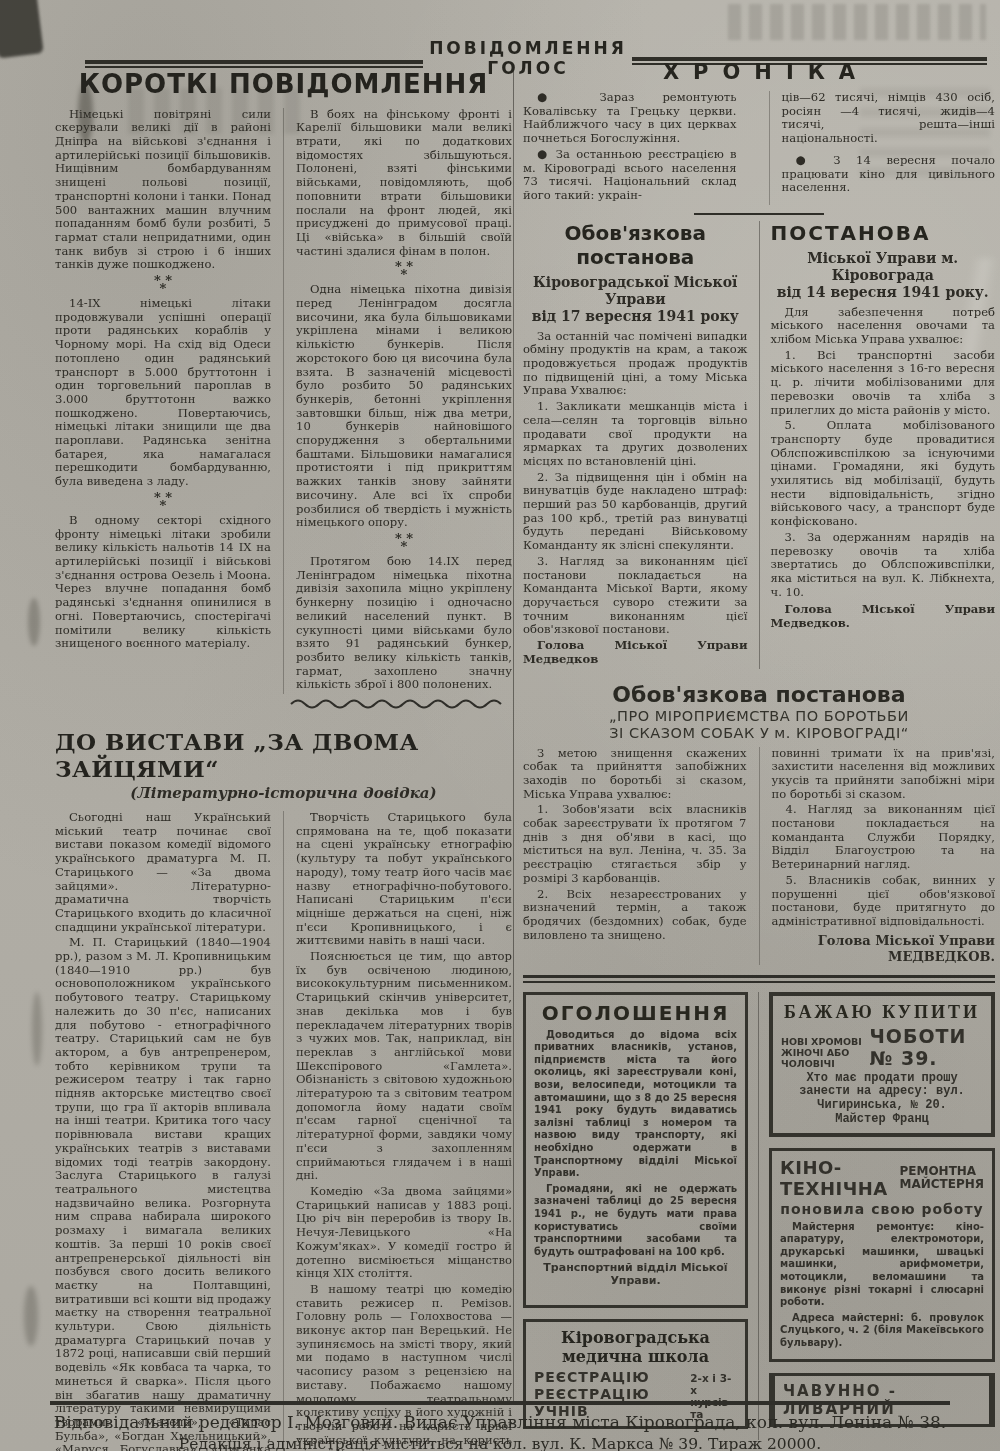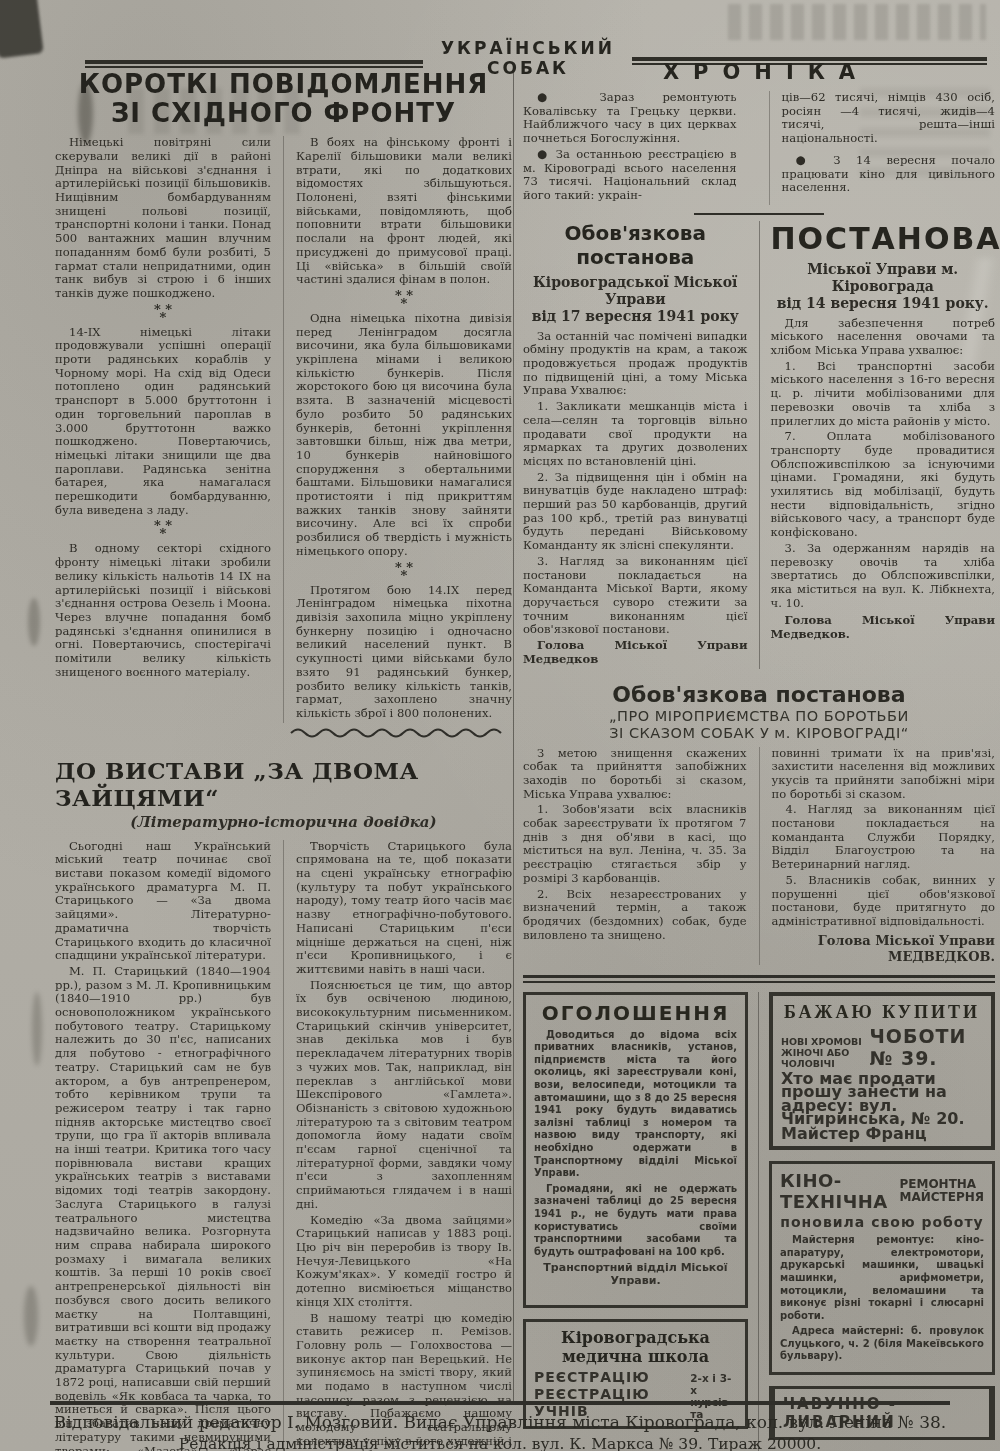--- a/index.html
+++ b/index.html
@@ -53,21 +53,21 @@
   .play-sub{font-style:italic;font-weight:bold;text-align:center;font-size:15px;margin:0 0 4px;}
 
   .chron-title{font-family:"DejaVu Sans",sans-serif;font-weight:bold;text-align:center;
     font-size:21px;letter-spacing:14px;text-indent:14px;margin:0 0 2px;color:#26251f;}
   .chron-rule{width:130px;height:2px;background:#2f2e28;margin:8px auto 6px;}
 
   .decrees{display:flex;margin-top:4px;}
   .dcol{flex:1;min-width:0;}
   .dcol + .dcol{border-left:1px solid rgba(45,43,38,.45);padding-left:11px;margin-left:11px;}
   .d1-h{font-family:"DejaVu Sans",sans-serif;font-weight:bold;font-size:20px;text-align:center;margin:0 0 5px;color:#26251f;}
-  .d2-h{font-family:"DejaVu Sans",sans-serif;font-weight:bold;font-size:30px;letter-spacing:2px;text-align:right;margin:0 0 5px;color:#26251f;}
+  .d2-h{font-family:"DejaVu Sans",sans-serif;font-weight:bold;font-size:20px;letter-spacing:2px;text-align:left;margin:0 0 5px;color:#26251f;}
   .d-sub{font-weight:bold;text-align:center;font-size:14px;line-height:17px;margin:0;}
   .d-body{margin-top:5px;}
 
   .dog{margin-top:13px;}
   .dog-h{font-family:"DejaVu Sans",sans-serif;font-weight:bold;font-size:22px;text-align:center;margin:0;color:#2a2923;}
   .dog-s1{font-family:"DejaVu Sans",sans-serif;font-weight:bold;font-size:15px;text-align:center;margin:2px 0 0;}
   .dog-s2{font-family:"DejaVu Sans",sans-serif;font-size:14.5px;letter-spacing:.5px;text-align:center;margin:1px 0 0;color:#33322b;}
   .dog-sig{text-align:right;font-weight:bold;font-size:13px;line-height:16px;margin-top:4px;}
   .dog-sig span{display:block;}
   .dbl-rule{border-top:3px solid #2f2e29;border-bottom:2px solid #2f2e29;height:3px;margin:10px 0 9px;}
@@ -82,21 +82,21 @@
   .ad-sig{font-weight:bold;text-align:right;font-size:11px;margin:2px 0 12px;}
   .ad-row{display:flex;align-items:flex-end;justify-content:flex-end;gap:6px;}
 
   .med-title{font-family:"DejaVu Serif",serif;font-weight:bold;font-size:16px;text-align:center;margin:0 0 3px;color:#26251f;}
   .med-big{font-weight:bold;font-size:14px;letter-spacing:1px;line-height:17px;}
   .med-side{font-weight:bold;font-size:10.5px;line-height:12px;text-align:left;}
 
   .boots-title{font-weight:bold;font-size:18px;letter-spacing:3px;text-align:center;margin:0 0 2px;color:#28271f;font-family:Liberation Serif, serif;}
   .boots-small{font-weight:bold;font-size:9.5px;line-height:11px;}
   .boots-size{font-weight:bold;font-size:19px;letter-spacing:1px;}
-  .boots-body{font-weight:bold;font-size:16px;line-height:13.5px;text-align:left;margin:3px 0 0;}
+  .boots-body{font-weight:bold;font-size:12px;line-height:13.5px;text-align:center;margin:3px 0 0;font-family:Liberation Mono, monospace;}
 
   .kino-big{font-weight:bold;font-size:18px;letter-spacing:.5px;}
   .kino-side{font-weight:bold;font-size:12px;line-height:13px;}
   .kino-sub{font-weight:bold;font-size:14px;letter-spacing:1px;text-align:center;margin:2px 0 4px;}
 
   .vialka{border-left-width:6px;border-right-width:6px;}
   .vialka-l1{font-weight:bold;font-size:15px;letter-spacing:2px;text-align:left;margin:0;}
 
   .footer{position:absolute;left:0;top:1401px;width:1000px;text-align:center;}
   .footer-rule{height:4px;background:#2f2e29;margin:0 50px 7px;}
@@ -115,29 +115,28 @@
   <div class="smudge sm-edge3"></div>
   <div class="smudge sm-ghost-tr"></div>
   <div class="smudge sm-ghost-l"></div>
   <div class="smudge sm-ghost-r"></div>
   <div class="smudge sm-wrinkle"></div>
 
   <div class="mast-rule" style="left:85px;top:60px;width:338px;"></div>
   <div class="mast-rule r2" style="left:85px;top:66px;width:338px;"></div>
   <div class="mast-rule" style="left:632px;top:57px;width:355px;"></div>
   <div class="mast-rule r2" style="left:632px;top:63px;width:355px;"></div>
-  <div class="masthead-title">УКРАЇНСЬКИЙ СОБАК</div>
+  <div class="masthead-title">ПОВІДОМЛЕННЯ ГОЛОС</div>
 
   <div class="vline"></div>
 
   <main class="left-region">
 
     <section>
       <h2 class="h-big">КОРОТКІ ПОВІДОМЛЕННЯ</h2>
-      <h2 class="h-big">ЗІ СХІДНОГО ФРОНТУ</h2>
       <div class="cols bt">
         <div class="col">
           <p>Німецькі повітряні сили скерували великі дії в районі Дніпра на військові з'єднання і артилерійські позиції більшовиків. Нищівним бомбардуванням знищені польові позиції, транспортні колони і танки. Понад 500 вантажних машин влучним попаданням бомб були розбиті, 5 гармат стали непридатними, один танк вибув зі строю і 6 інших танків дуже пошкоджено.</p>
           <div class="stars">
               <span>* *</span>
               <span>*</span>
             </div>
           <p>14-ІХ німецькі літаки продовжували успішні операції проти радянських кораблів у Чорному морі. На схід від Одеси потоплено один радянський транспорт в 5.000 бруттотонн і один торговельний пароплав в 3.000 бруттотонн важко пошкоджено. Повертаючись, німецькі літаки знищили ще два пароплави. Радянська зенітна батарея, яка намагалася перешкодити бомбардуванню, була виведена з ладу.</p>
           <div class="stars">
               <span>* *</span>
@@ -217,21 +216,21 @@
           <p style="font-weight:bold;text-indent:14px;">Голова Міської Управи Медведков</p>
         </div>
       </div>
       <div class="dcol">
         <h3 class="d2-h">ПОСТАНОВА</h3>
         <p class="d-sub">Міської Управи м. Кіровограда</p>
         <p class="d-sub">від 14 вересня 1941 року.</p>
         <div class="bt d-body">
           <p>Для забезпечення потреб міського населення овочами та хлібом Міська Управа ухвалює:</p>
           <p>1. Всі транспортні засоби міського населення з 16-го вересня ц. р. лічити мобілізованими для перевозки овочів та хліба з прилеглих до міста районів у місто.</p>
-          <p>7. Оплата мобілізованого транспорту буде провадитися Облспоживспілкою за існуючими цінами. Громадяни, які будуть ухилятись від мобілізації, будуть нести відповідальність, згідно військового часу, а транспорт буде конфісковано.</p>
+          <p>5. Оплата мобілізованого транспорту буде провадитися Облспоживспілкою за існуючими цінами. Громадяни, які будуть ухилятись від мобілізації, будуть нести відповідальність, згідно військового часу, а транспорт буде конфісковано.</p>
           <p>3. За одержанням нарядів на перевозку овочів та хліба звертатись до Облспоживспілки, яка міститься на вул. К. Лібкнехта, ч. 10.</p>
           <p style="font-weight:bold;text-indent:14px;margin-top:4px;">Голова Міської Управи Медведков.</p>
         </div>
       </div>
     </section>
 
     <section class="dog">
       <h3 class="dog-h">Обов'язкова постанова</h3>
       <p class="dog-s2">„ПРО МІРОПРИЄМСТВА ПО БОРОТЬБИ</p>
       <p class="dog-s2">ЗІ СКАЗОМ СОБАК У м. КІРОВОГРАДІ“</p>

